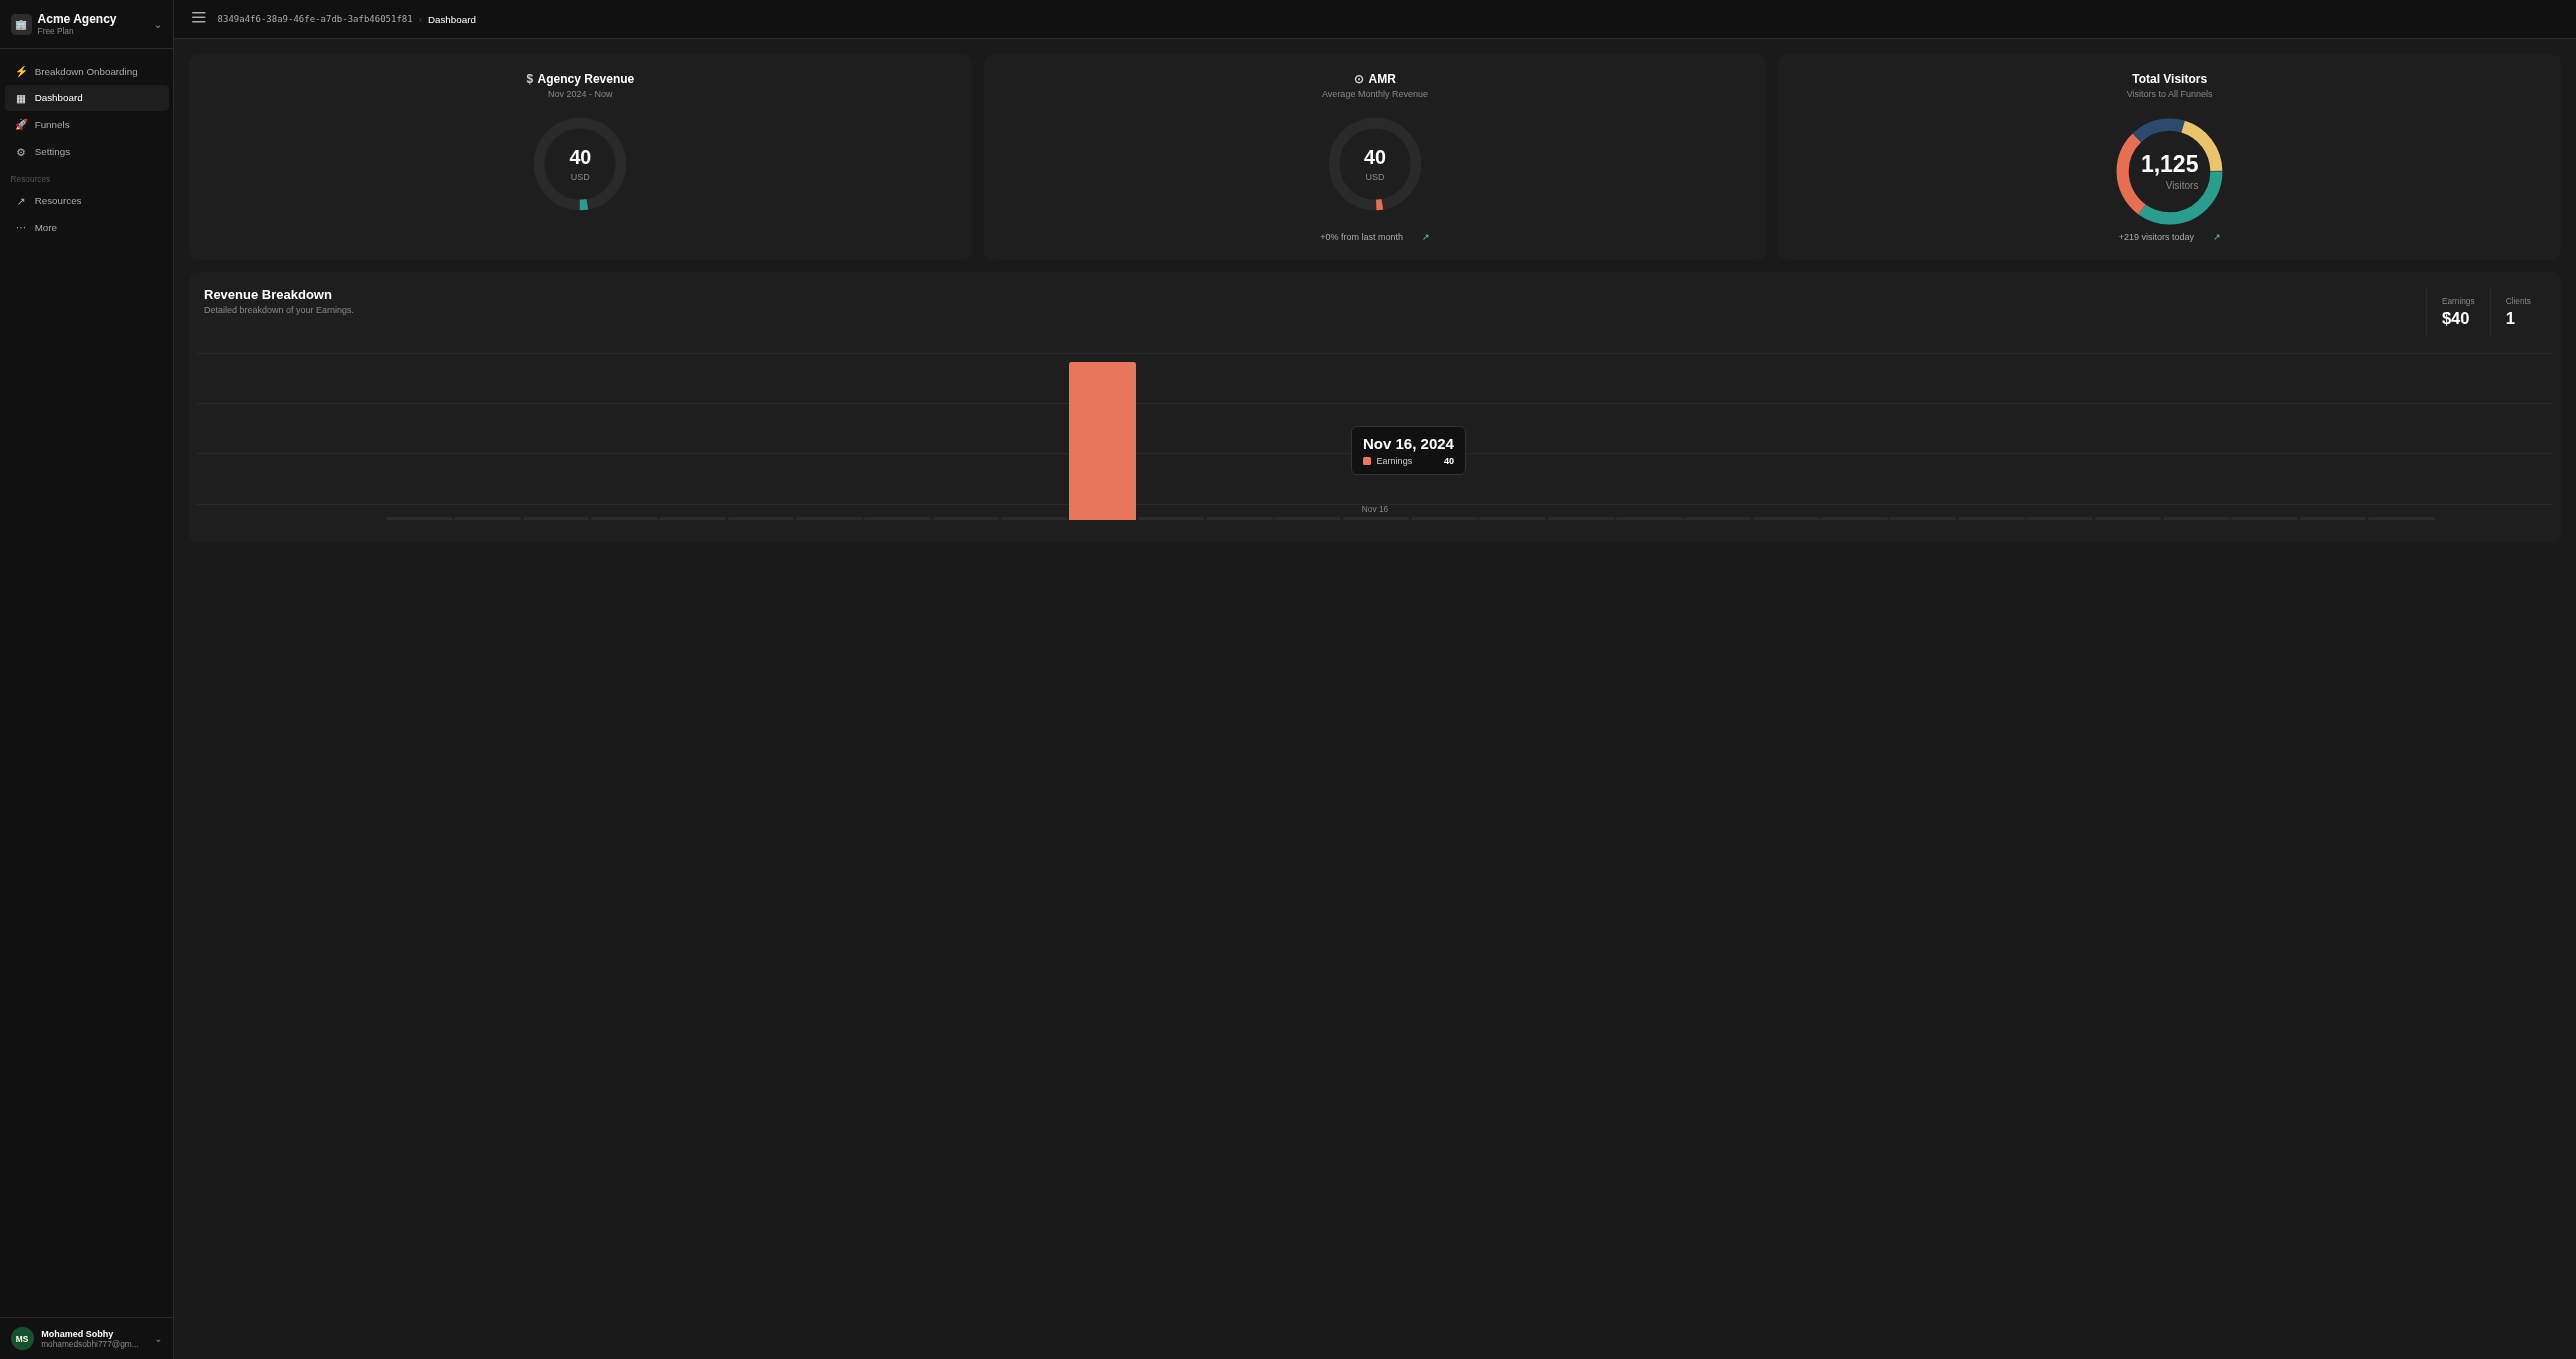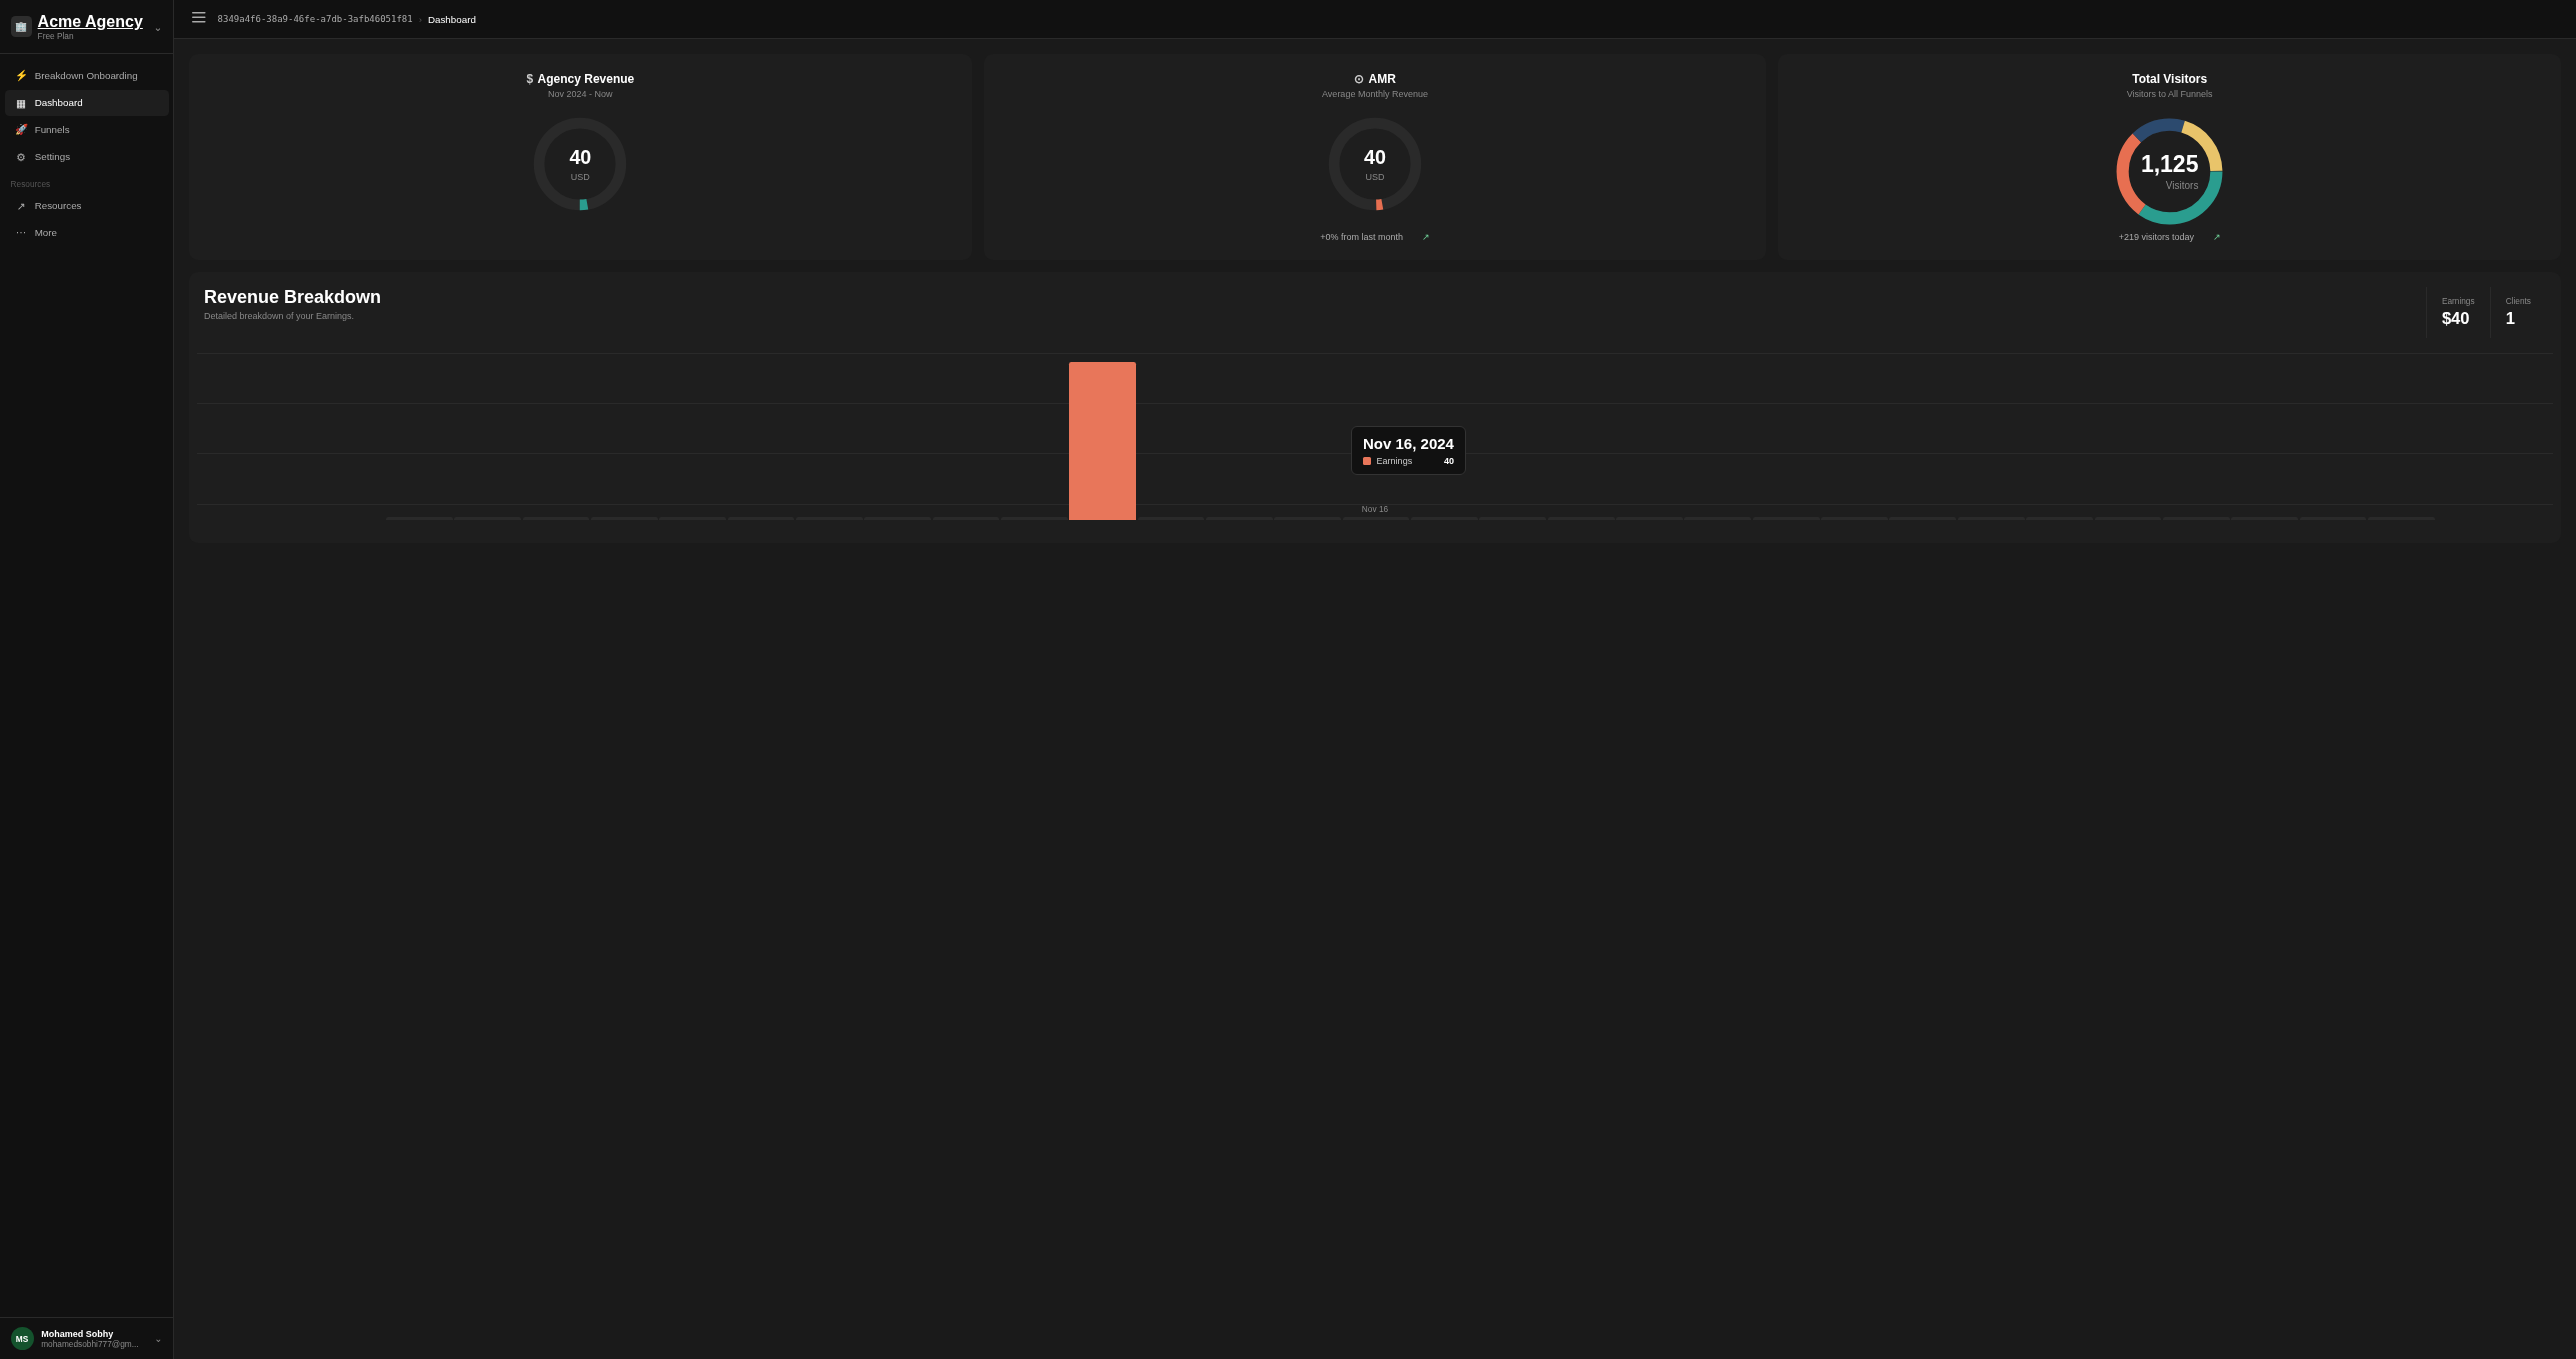--- a/index.html
+++ b/index.html
@@ -42,25 +42,24 @@
       display: flex;
       align-items: center;
       justify-content: center;
       font-size: 9.8px;
     }
     .sidebar-brand {
       display: flex;
       flex-direction: column;
     }
     .brand-name {
-      font-size: 16px;
+      font-size: 12px;
       font-weight: 600;
       color: #fff;
       line-height: 1.2;
-      text-decoration: underline;
     }
     .brand-plan {
       font-size: 8.3px;
       color: #888;
     }
     .sidebar-chevron {
       color: #888;
       font-size: 10.6px;
       cursor: pointer;
     }
@@ -281,21 +280,21 @@
       border-radius: 9px;
       overflow: hidden;
     }
     .breakdown-header {
       display: flex;
       align-items: flex-start;
       justify-content: space-between;
       padding: 15px 15px 0;
     }
     .breakdown-title {
-      font-size: 18px;
+      font-size: 13px;
       font-weight: 700;
       color: #fff;
     }
     .breakdown-subtitle {
       font-size: 9px;
       color: #888;
       margin-top: 3px;
     }
     .breakdown-stats {
       display: flex;

